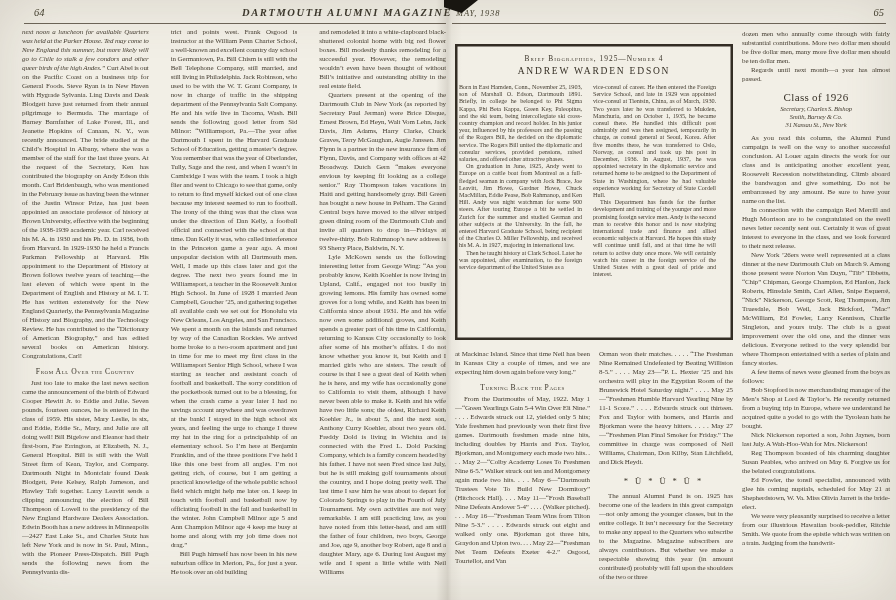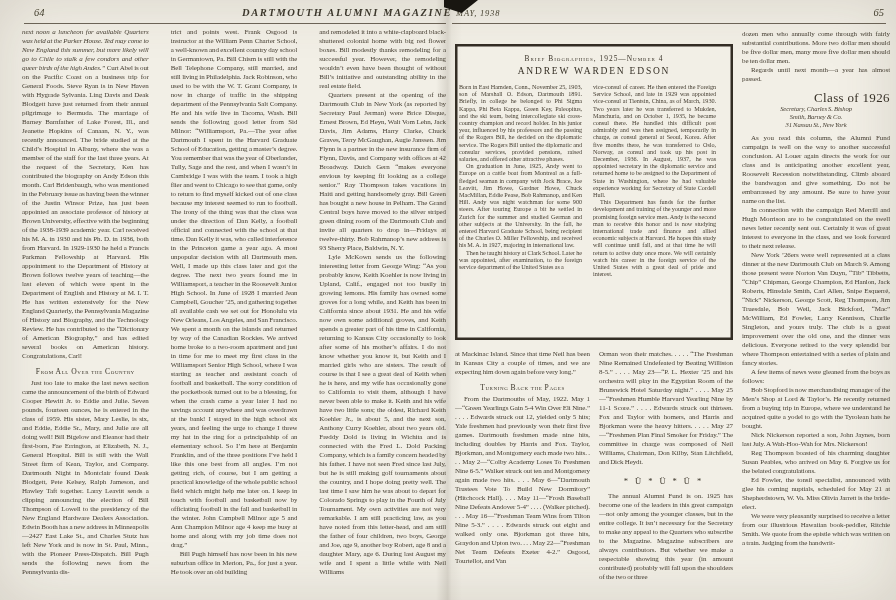--- a/index.html
+++ b/index.html
@@ -51,21 +51,21 @@
   .box-cols{display:flex;gap:11px;margin-top:7px;}
   .box-col{width:123px;height:238px;overflow:hidden;font-size:6.2px;line-height:7.2px;
     text-align:justify;letter-spacing:-.05px;word-spacing:-.2px;color:#453e32;}
   .box-col p{margin:0;text-indent:7px;}
   .box-col p.noindent{text-indent:0;}
   
   .rp-col1{left:455px;top:350px;width:135px;height:250px;}
   .rp-col2{left:599px;top:350px;width:134px;height:250px;}
   .rp-col3{left:742px;top:30px;width:148px;height:570px;}
   .star-divider{text-align:center;letter-spacing:7px;font-size:8.5px;margin:10px 0 6px;text-indent:0;color:#3c362b;}
-  .class-heading{font-weight:normal;text-align:right;font-size:13px;margin:9px 0 3px;letter-spacing:.4px;color:#383228;text-indent:0;}
+  .class-heading{font-weight:normal;text-align:center;font-size:11px;margin:9px 0 3px;letter-spacing:.4px;color:#383228;text-indent:0;}
   .secretary-block{text-align:center;font-style:italic;font-size:6.6px;line-height:8.2px;margin-bottom:4px;}
   .secretary-block div{text-indent:0;}
 </style>
 </head>
 <body>
 
 <div class="spread">
 
   <div class="page-header lp-head">
     <span class="folio">64</span>

